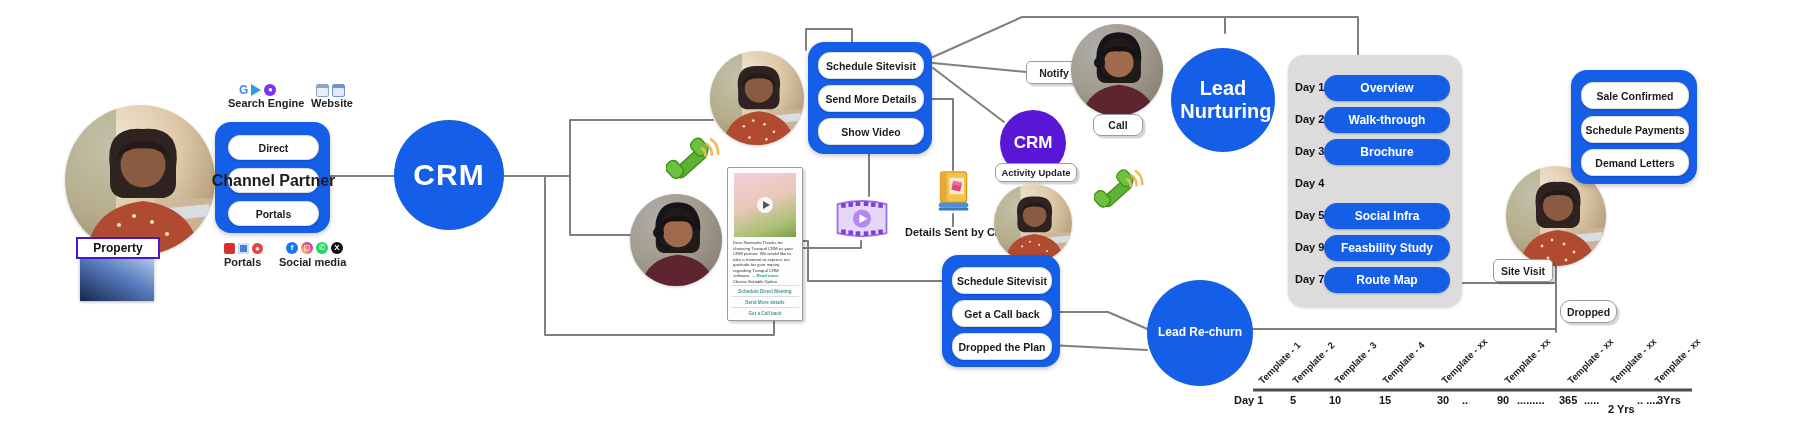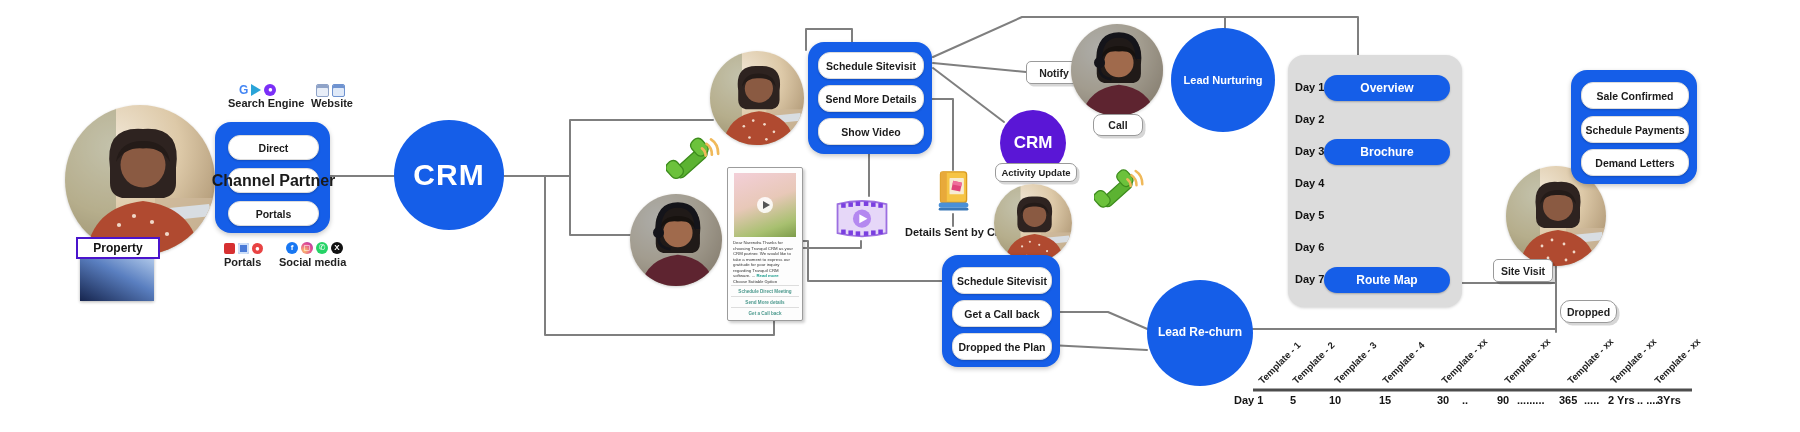--- a/index.html
+++ b/index.html
@@ -262,33 +262,36 @@
         <use href="#sym-phone"></use>
       </svg>
   </div>
 
   <div class="photo" style="left:994px;top:184px;width:78px;height:78px;">
     <svg viewBox="0 0 100 100">
         <use href="#sym-person"></use>
       </svg>
   </div>
 
-  <div class="circle" style="left:1171px;top:28px;width:104px;height:104px;font-size:11px;justify-content:center;">
+  <div class="circle" style="left:1171px;top:48px;width:104px;height:104px;font-size:20px;justify-content:center;">
     <span style="width:82%;">Lead Nurturing</span>
   </div>
 
   <div class="abs" style="left:1288px;top:55px;width:174px;height:252px;background:var(--panel);border-radius:16px;box-shadow:0 1px 3px rgba(0,0,0,.18);">
     <div class="daylbl" style="left:7px;top:26px;">Day 1</div>
     <div class="daybtn" style="left:36px;top:20px;width:126px;height:26px;">Overview</div>
     <div class="daylbl" style="left:7px;top:58px;">Day 2</div>
+    <div class="daybtn" style="left:36px;top:52px;width:126px;height:26px;">Walk-through</div>
     <div class="daylbl" style="left:7px;top:90px;">Day 3</div>
     <div class="daybtn" style="left:36px;top:84px;width:126px;height:26px;">Brochure</div>
     <div class="daylbl" style="left:7px;top:122px;">Day 4</div>
     <div class="daylbl" style="left:7px;top:154px;">Day 5</div>
-    <div class="daylbl" style="left:7px;top:186px;">Day 6</div>
+    <div class="daybtn" style="left:36px;top:148px;width:126px;height:26px;">Social Infra</div>
+    <div class="daylbl" style="left:7px;top:186px;">Day 9</div>
+    <div class="daybtn" style="left:36px;top:180px;width:126px;height:26px;">Feasbility Study</div>
     <div class="daylbl" style="left:7px;top:218px;">Day 7</div>
     <div class="daybtn" style="left:36px;top:212px;width:126px;height:26px;">Route Map</div>
   </div>
 
   <div class="bluebox" style="left:942px;top:255px;width:118px;height:112px;"></div>
   <div class="wbtn" style="left:952px;top:267px;width:98px;height:25px;font-size:10.5px;">Schedule Sitevisit</div>
   <div class="wbtn" style="left:952px;top:300px;width:98px;height:25px;font-size:10.5px;">Get a Call back</div>
   <div class="wbtn" style="left:952px;top:333px;width:98px;height:25px;font-size:10.5px;">Dropped the Plan</div>
 
   <div class="circle" style="left:1147px;top:280px;width:106px;height:106px;font-size:12px;">
@@ -321,17 +324,17 @@
   <span class="tick" style="left:1234px;">Day 1</span>
   <span class="tick" style="left:1290px;">5</span>
   <span class="tick" style="left:1329px;">10</span>
   <span class="tick" style="left:1379px;">15</span>
   <span class="tick" style="left:1437px;">30</span>
   <span class="tick" style="left:1462px;">..</span>
   <span class="tick" style="left:1497px;">90</span>
   <span class="tick" style="left:1517px;">.........</span>
   <span class="tick" style="left:1559px;">365</span>
   <span class="tick" style="left:1584px;">.....</span>
-  <span class="tick" style="left:1608px;">2 Yrs</span>
+  <span class="tick" style="left:1608px;margin-top:9px;">2 Yrs</span>
   <span class="tick" style="left:1637px;">.. ....</span>
   <span class="tick" style="left:1657px;">3Yrs</span>
 
 </div>
 
 </body></html>

